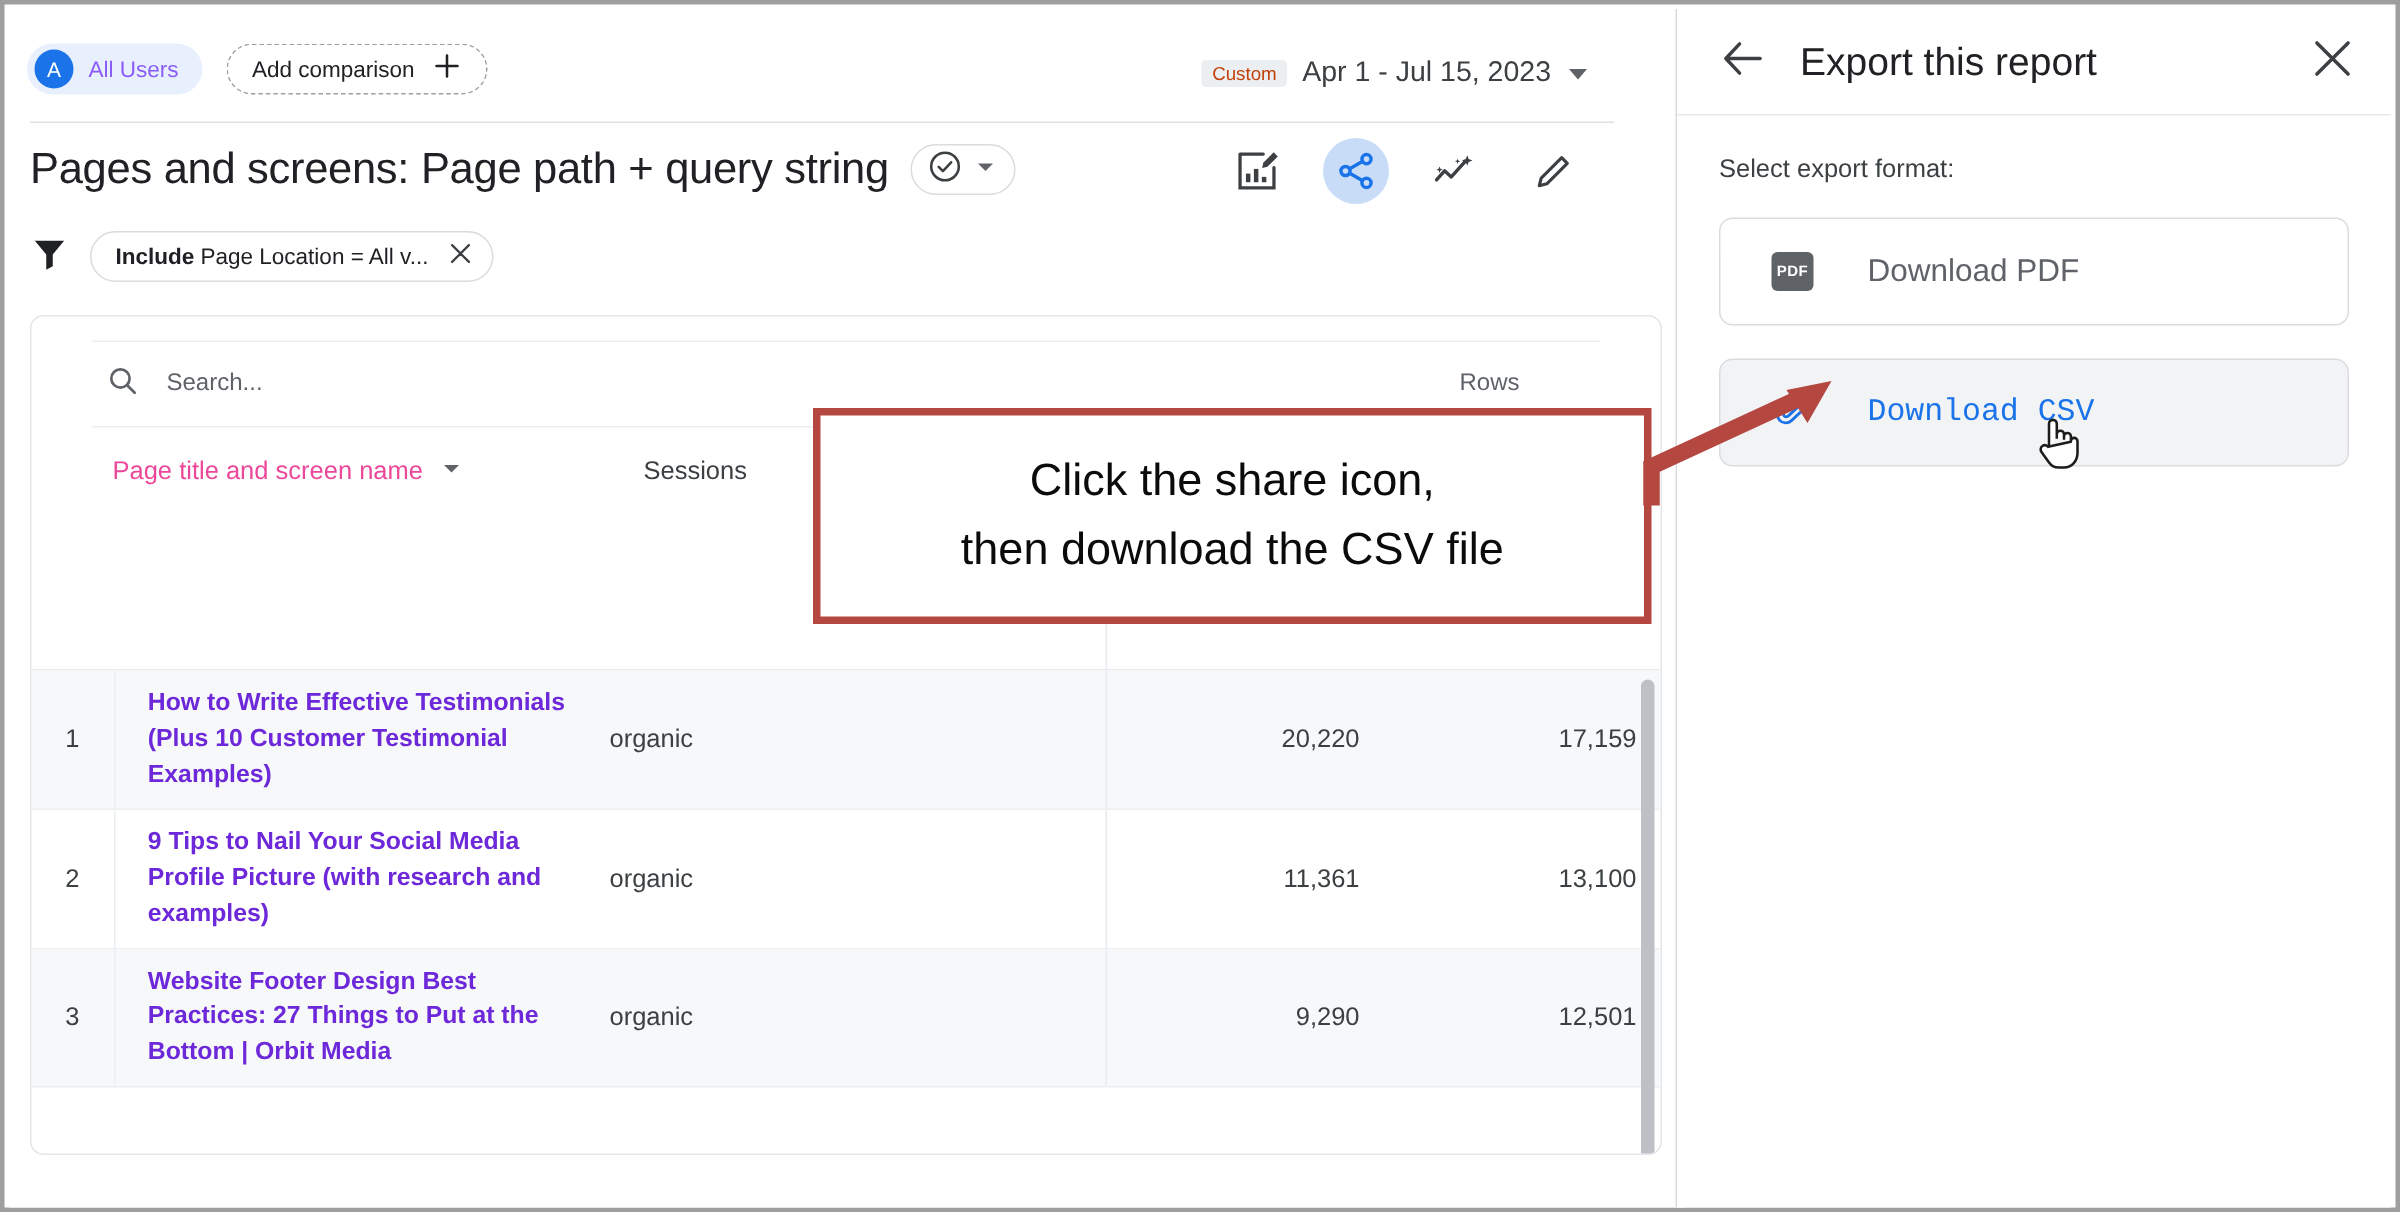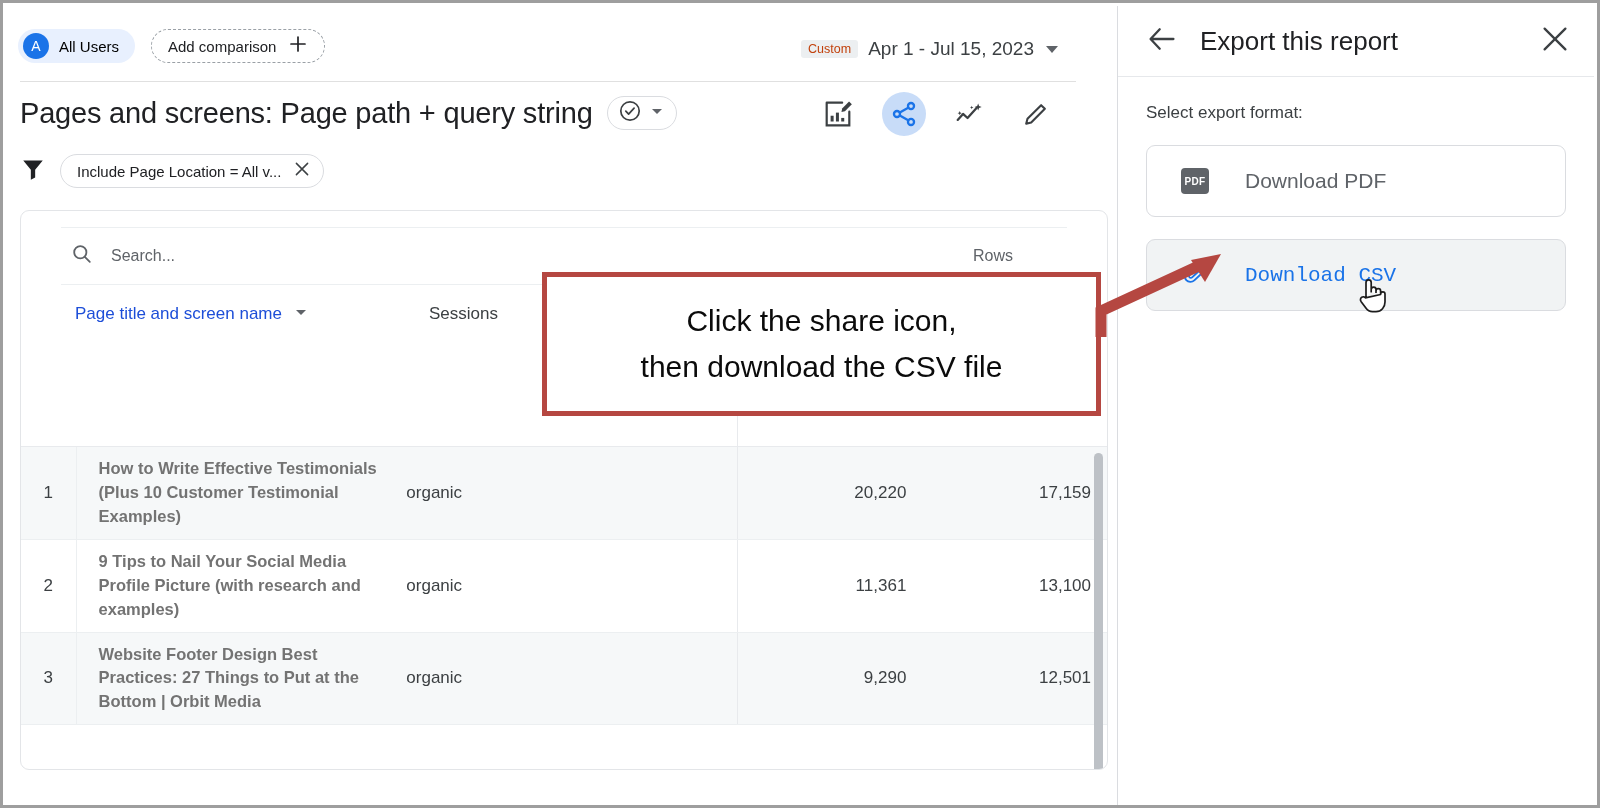--- a/index.html
+++ b/index.html
@@ -47,21 +47,21 @@
   .avatar-circle {
     width: 26px; height: 26px;
     border-radius: 50%;
     background: #1a73e8;
     color: #fff;
     font-size: 14px; font-weight: 500;
     display: flex; align-items: center; justify-content: center;
     letter-spacing: 0;
   }
   .chip-allusers .lbl {
-    font-size: 15px; color: #000000; font-weight: 500;
+    font-size: 15px; color: #8b5cf6; font-weight: 500;
     white-space: nowrap;
   }
   .chip-addcomp {
     margin-left: 16px;
     display: flex; align-items: center; gap: 12px;
     border: 1px dashed #9aa0a6;
     border-radius: 18px;
     height: 34px;
     padding: 0 16px;
   }
@@ -144,21 +144,21 @@
   .filter-chip {
     margin-left: 14px;
     display: flex; align-items: center; gap: 12px;
     border: 1px solid #dadce0;
     border-radius: 18px;
     height: 34px;
     padding: 0 12px 0 16px;
     background: #fff;
   }
   .filter-chip .ftxt { font-size: 15px; color: #202124; white-space: nowrap; }
-  .filter-chip .ftxt b { font-weight: 400; }
+  .filter-chip .ftxt b { font-weight: 700; }
 
   
   .card-wrap {
     position: relative;
     margin: 12px 16px 0 14px;
     height: 560px;
     background: #ffffff;
     border: 1px solid #e3e5e8;
     border-radius: 9px;
     overflow: hidden;
@@ -181,21 +181,21 @@
 
   
   .thead {
     display: flex; align-items: center;
     height: 58px;
     padding-left: 54px;
   }
   .th-dim {
     width: 340px;
     display: flex; align-items: center; gap: 12px;
-    font-size: 17px; color: #1d4ed8;
+    font-size: 17px; color: #ec4899;
   }
   .th-sess {
     margin-left: 14px;
     font-size: 17px; color: #3c4043;
   }
 
   
   .totals-row {
     display: flex;
     height: 104px;
@@ -222,21 +222,21 @@
   .d-idx {
     width: 56px;
     display: flex; align-items: center; justify-content: center;
     font-size: 17px; color: #3c4043;
     border-right: 1px solid #eceff1;
   }
   .d-title {
     width: 320px;
     display: flex; align-items: center;
     padding: 10px 14px 10px 22px;
-    font-size: 16.5px; font-weight: 700; color: #737373;
+    font-size: 16.5px; font-weight: 700; color: #6d28d9;
     line-height: 1.45;
   }
   .d-src {
     width: 346px;
     display: flex; align-items: center;
     padding-left: 12px;
     font-size: 17px; color: #3c4043;
     border-right: 1px solid #e8eaed;
   }
   .d-num {

